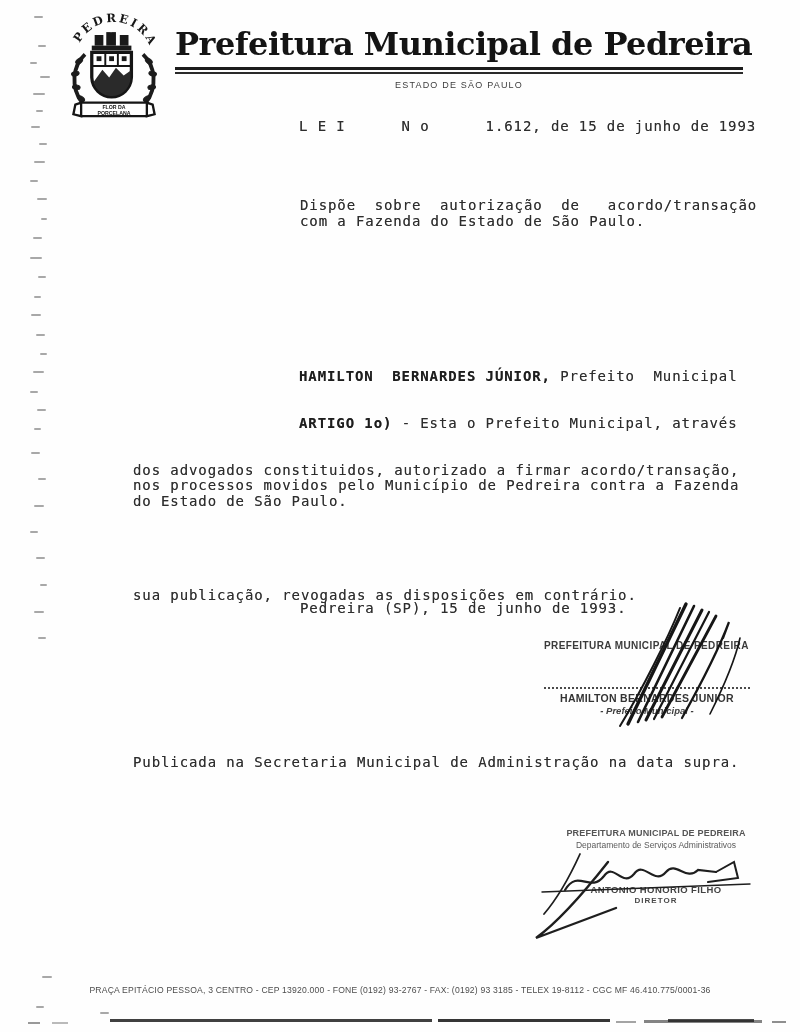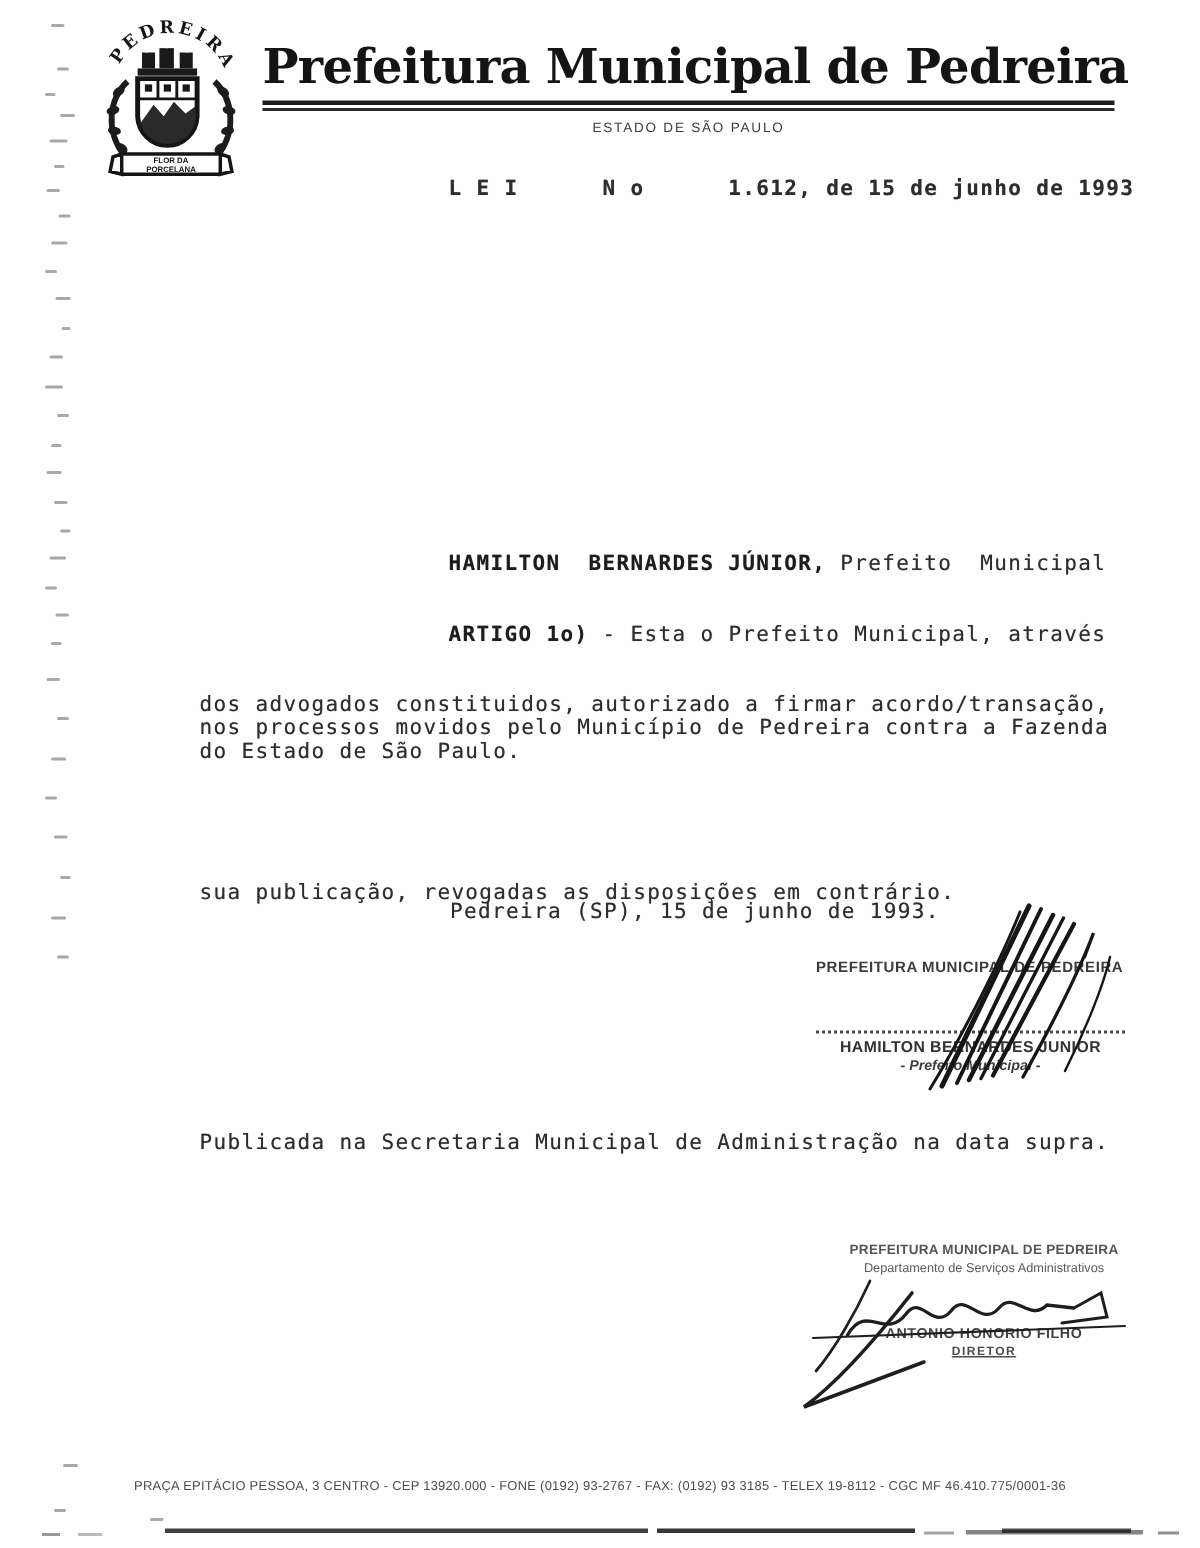--- a/index.html
+++ b/index.html
@@ -17,21 +17,21 @@
   }
   #title-rule{height:2px;border-top:3px solid #1c1c1c;border-bottom:2px solid #2a2a2a;margin:3px 0 6px 0;}
   #doc-subtitle{font-size:9px;letter-spacing:1.2px;color:#3c3c3c;}
   
   .mono{
     font-family:"DejaVu Sans Mono","Liberation Mono",monospace;
     font-size:14px;letter-spacing:0.9px;line-height:15.5px;color:#2d2d2d;
     white-space:pre;text-shadow:0 0 0.5px rgba(40,40,40,.55);
   }
   .b{font-weight:bold;color:#1d1d1d;}
-  #law-heading{position:absolute;left:299px;top:119px;font-weight:bold;}
+  #law-heading{position:absolute;left:299px;top:119px;font-weight:normal;}
   #ementa{position:absolute;left:300px;top:198px;}
   .para{position:absolute;left:133px;width:612px;}
   .para .lead{ text-indent:166px; }
   #para-preamble{top:338px;}
   #para-art1{top:385px;}
   #para-unico{top:462px;}
   #para-art2{top:557px;}
   #dateline{position:absolute;left:300px;top:601px;}
   
   #sig1{position:absolute;left:544px;top:640px;width:206px;}
@@ -40,21 +40,21 @@
   #sig1 .name{font-size:10.5px;font-weight:bold;color:#333;text-align:center;margin-top:3px;letter-spacing:0.3px;}
   #sig1 .role{font-size:9.5px;font-weight:bold;font-style:italic;color:#3d3d3d;text-align:center;margin-top:1px;}
   #sig1-scribble{position:absolute;left:590px;top:598px;width:180px;height:130px;pointer-events:none;}
   
   #pubnote{position:absolute;left:133px;top:755px;text-align:center;}
   
   #sig2{position:absolute;left:536px;top:828px;width:240px;text-align:center;}
   #sig2 .org{font-size:9px;font-weight:bold;color:#555;letter-spacing:0.2px;white-space:nowrap;}
   #sig2 .dept{font-size:8.5px;color:#5a5a5a;margin-top:2px;white-space:nowrap;}
   #sig2 .name{font-size:9.5px;font-weight:bold;color:#444;margin-top:34px;letter-spacing:0.4px;}
-  #sig2 .role{font-size:8px;font-weight:bold;color:#4a4a4a;letter-spacing:1px;margin-top:1px;text-decoration:underline;}
+  #sig2 .role{font-size:8px;font-weight:bold;color:#4a4a4a;letter-spacing:1px;margin-top:1px;}
   #sig2-scribble{position:absolute;left:520px;top:838px;width:250px;height:110px;pointer-events:none;}
   
   #footer{position:absolute;left:50px;top:985px;width:700px;text-align:center;
     font-size:8.6px;color:#4c4c4c;letter-spacing:0.2px;white-space:nowrap;}
   .artifact{position:absolute;background:#8b8b8b;border-radius:1px;}
   .edgeseg{position:absolute;background:#1f1f1f;}
 </style>
 </head>
 <body>
 
@@ -110,20 +110,22 @@
   </svg>
 
   <div id="headblock">
     <div id="doc-title">Prefeitura Municipal de Pedreira</div>
     <div id="title-rule"></div>
     <div id="doc-subtitle">ESTADO DE SÃO PAULO</div>
   </div>
 
   <div id="law-heading" class="mono">L E I      N o      1.612, de 15 de junho de 1993</div>
 
+  <div id="ementa" class="mono">Dispõe  sobre  autorização  de   acordo/transação
+com a Fazenda do Estado de São Paulo.</div>
 
   <div id="para-preamble" class="para mono">
     <div class="lead"><span class="b">HAMILTON  BERNARDES JÚNIOR,</span><span> Prefeito  Municipal</span></div>
   </div>
 
   <div id="para-art1" class="para mono">
     <div class="lead"><span class="b">ARTIGO 1o)</span><span> - Esta o Prefeito Municipal, através</span></div>
     <div>dos advogados constituidos, autorizado a firmar acordo/transação,
 nos processos movidos pelo Município de Pedreira contra a Fazenda
 do Estado de São Paulo.</div>

